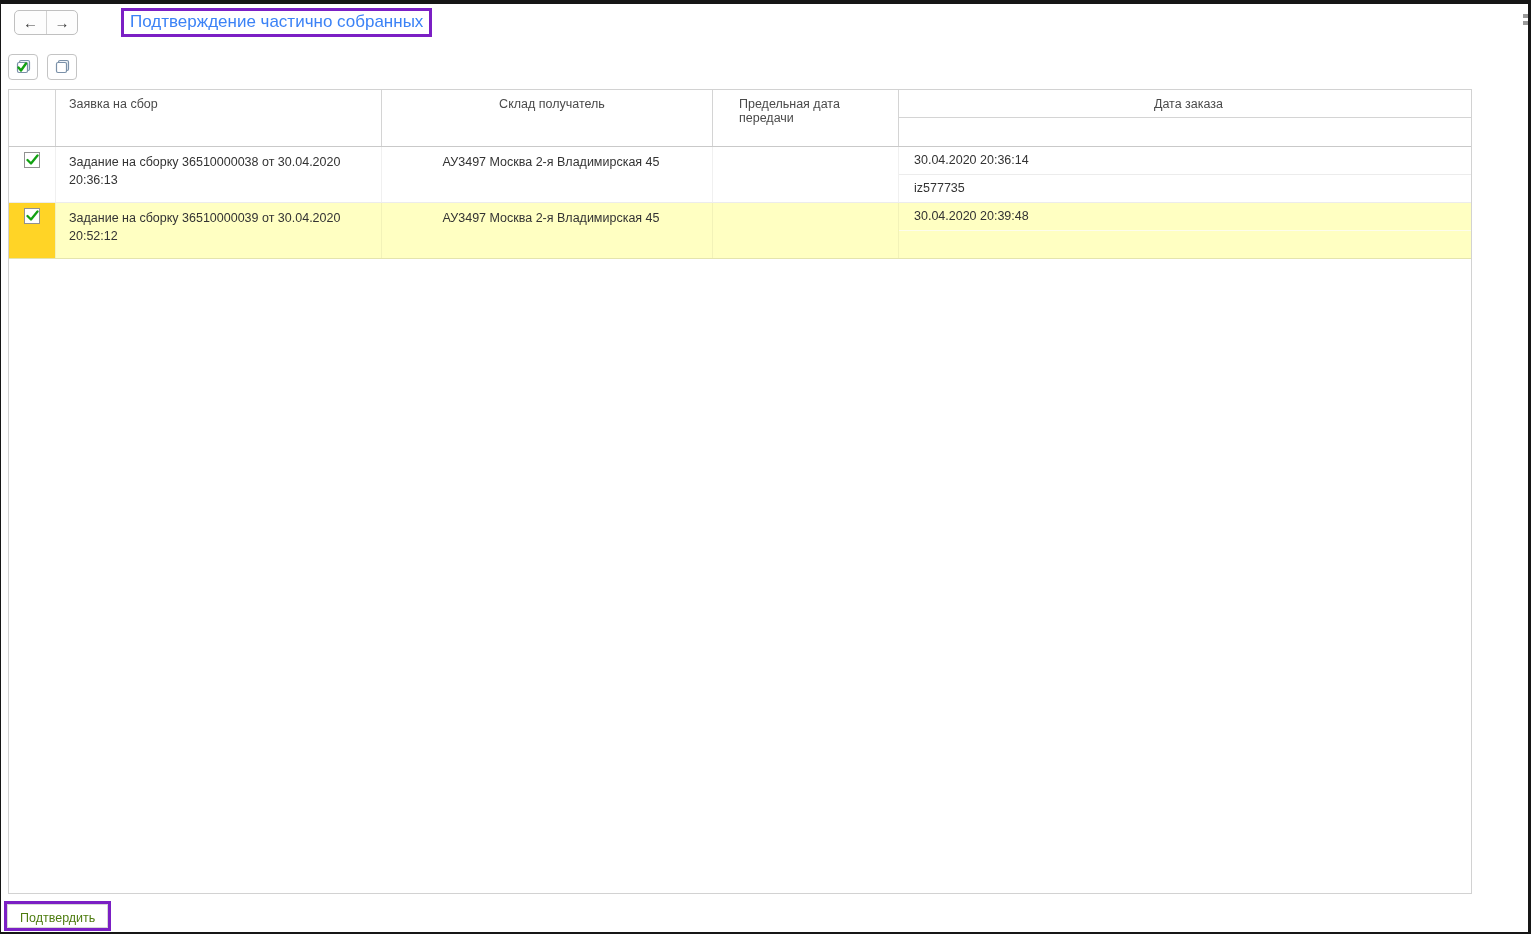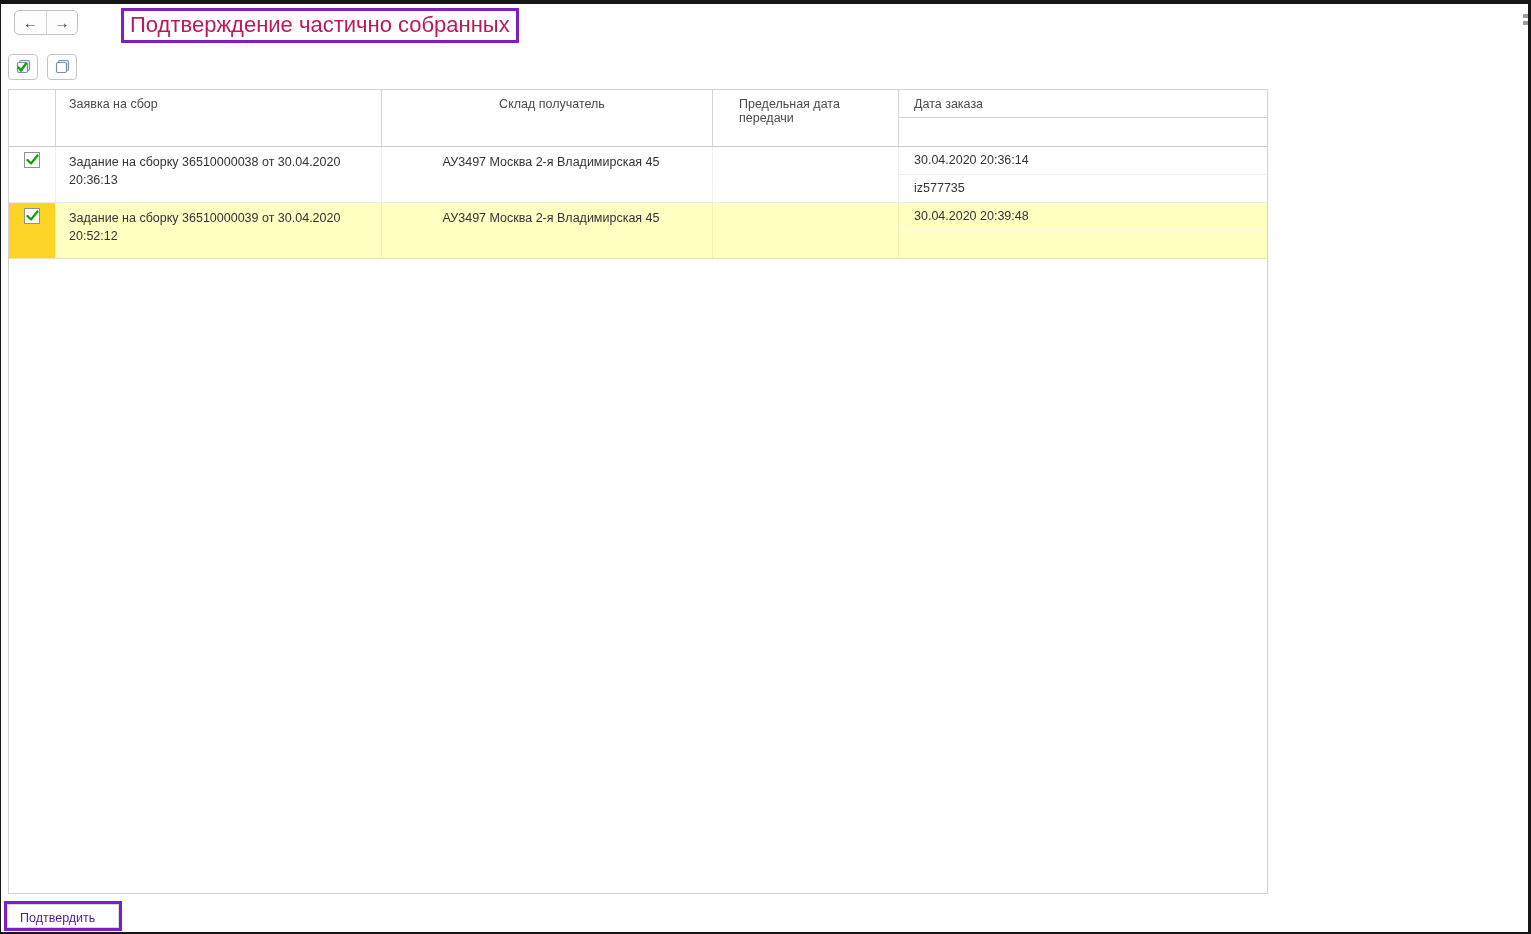--- a/index.html
+++ b/index.html
@@ -13,47 +13,47 @@
   
   .navgroup { position:absolute; left:14px; top:10px; height:25px; display:flex;
     border:1px solid #c0c0c0; border-radius:5px; background:#fdfdfd; overflow:hidden; }
   .navbtn { width:31px; height:100%; display:flex; align-items:center; justify-content:center;
     font-size:15px; color:#3c3c3c; cursor:default; }
   .navbtn + .navbtn { border-left:1px solid #d2d2d2; }
 
   
   .title-box { position:absolute; left:121px; top:8px; border:3px solid #7b1fc4;
     background:#fff; padding:1px 6px 2px 6px; }
-  .title-text { font-size:22px; color:#be185d; white-space:nowrap; }
+  .title-text { font-size:17px; color:#3b82f6; white-space:nowrap; }
 
   
   .edge-artifact { position:absolute; left:1523px; top:14px; width:5px; height:14px; }
   .edge-artifact i { display:block; background:#9a9a9a; width:5px; height:4px; margin-bottom:3px; }
 
   
   .toolbar { position:absolute; left:8px; top:54px; display:flex; gap:9px; }
   .tbtn { width:30px; height:26px; border:1px solid #c4c4c4; border-radius:4px;
     background:#fff; display:flex; align-items:center; justify-content:center; }
 
   
-  .table { position:absolute; left:8px; top:89px; width:1260px; height:805px;
+  .table { position:absolute; left:8px; top:89px; width:1464px; height:805px;
     border:1px solid #d2d2d2; background:#fff; font-size:12.5px; color:#333; }
   .trow { display:flex; width:100%; }
   .c0 { width:47px;  flex:none; }
   .c1 { width:326px; flex:none; }
   .c2 { width:331px; flex:none;text-align:center; }
   .c3 { width:186px; flex:none; }
   .c4 { flex:1; }
   .header { height:57px; border-bottom:1px solid #c9c9c9; color:#4a4a4a; }
   .header .hc { border-right:1px solid #d4d4d4; padding:7px 8px 0 13px; }
   .header .c2.hc { padding-left:18px; }
   .header .c3.hc { padding-left:26px; }
   .header .c0.hc { padding:0; }
   .header .c4 { display:flex; flex-direction:column; }
-  .header .sub-top { height:28px; border-bottom:1px solid #d4d4d4; padding:7px 8px 0 15px; }
+  .header .sub-top { height:28px; border-bottom:1px solid #d4d4d4; padding:7px 8px 0 15px;text-align:center; }
   .header .sub-bot { flex:1; padding:6px 8px 0 15px; }
 
   .drow { min-height:56px; border-bottom:1px solid #ececec; }
   .drow .dc { border-right:1px solid #f0f0f0; padding:6px 10px 0 13px; line-height:1.45; }
   .drow .c2.dc { padding-left:18px; }
   .drow .c3.dc { padding-left:26px; }
   .drow .c0.dc { padding:5px 0 0 0; display:flex; justify-content:center; align-items:flex-start; }
   .drow .c4 { display:flex; flex-direction:column; }
   .drow .sub-top { height:28px; border-bottom:1px solid #ececec; padding:6px 8px 8px 15px; }
   .drow .sub-bot { flex:1; padding:6px 20px 0 15px; }
@@ -63,21 +63,21 @@
   .drow.highlight .c0.dc { background:#ffd426; }
   .drow.highlight .sub-top { border-bottom-color:#fdfdec; }
 
   .checkbox { width:16px; height:16px; background:#fff; border:1px solid #919191;
     display:flex; align-items:center; justify-content:center; }
 
   
   .confirm-box { position:absolute; left:4px; top:901px; border:3px solid #7b1fc4;
     background:#fff; }
   .confirm-btn { min-width:96px; height:24px; background:#fff; border:1px solid #d7d7d7;
-    font-size:12.5px; color:#4c1d95; padding:4px 23px 0 12px; }
+    font-size:12.5px; color:#4d7c0f; padding:4px 12px 0 12px; }
 </style>
 </head>
 <body>
 
 <div class="frame-top"></div>
 <div class="frame-right"></div>
 <div class="frame-bottom"></div>
 <div class="frame-left"></div>
 
 <div class="navgroup">

